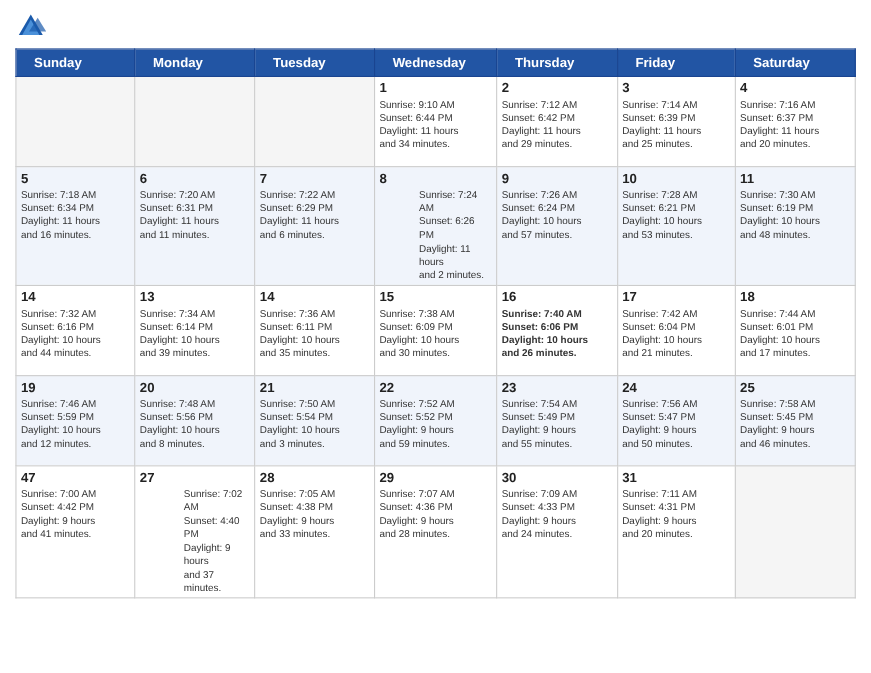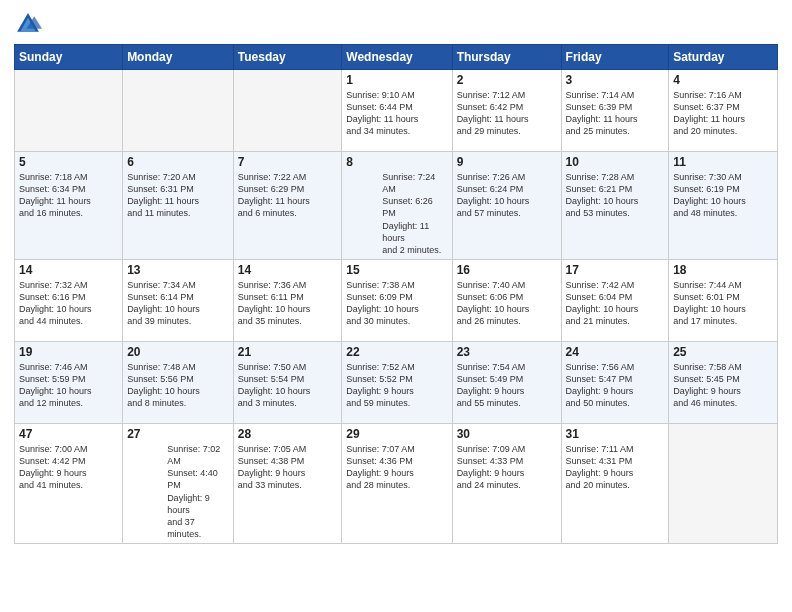--- a/index.html
+++ b/index.html
@@ -51,21 +51,21 @@
     .calendar {
       width: 100%;
       border-collapse: collapse;
       border: 1px solid #bbb;
     }
     .calendar th {
       background: #2255a4;
       color: #fff;
       font-size: 12px;
       font-weight: bold;
-      padding: 5px 4px;
+      padding: 5px 16px;
       text-align: left;
       border: 1px solid #1a4490;
     }
     .calendar td {
       vertical-align: top;
       width: 113px;
       height: 82px;
       padding: 3px 4px;
       border: 1px solid #ccc;
       font-size: 9.5px;
@@ -233,21 +233,21 @@
           </td>
           <td>
             <div class="day-num">15</div>
             <div class="day-info" style="white-space: pre-line;">Sunrise: 7:38 AM
 Sunset: 6:09 PM
 Daylight: 10 hours
 and 30 minutes.</div>
           </td>
           <td>
             <div class="day-num">16</div>
-            <div class="day-info" style="white-space: pre-line;">Sunrise: 7:40 AM
+            <div class="day-info" style="white-space: pre-line; font-weight: bold;">Sunrise: 7:40 AM
 Sunset: 6:06 PM
 Daylight: 10 hours
 and 26 minutes.</div>
           </td>
           <td>
             <div class="day-num">17</div>
             <div class="day-info" style="white-space: pre-line;">Sunrise: 7:42 AM
 Sunset: 6:04 PM
 Daylight: 10 hours
 and 21 minutes.</div>

